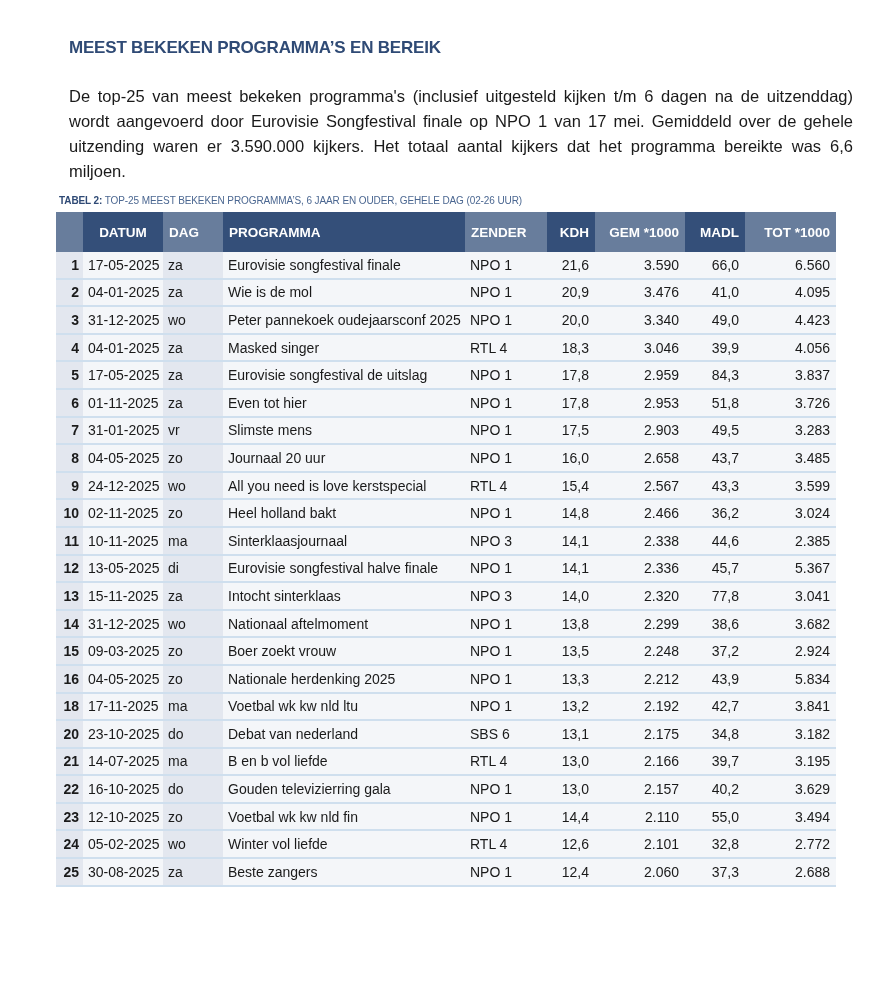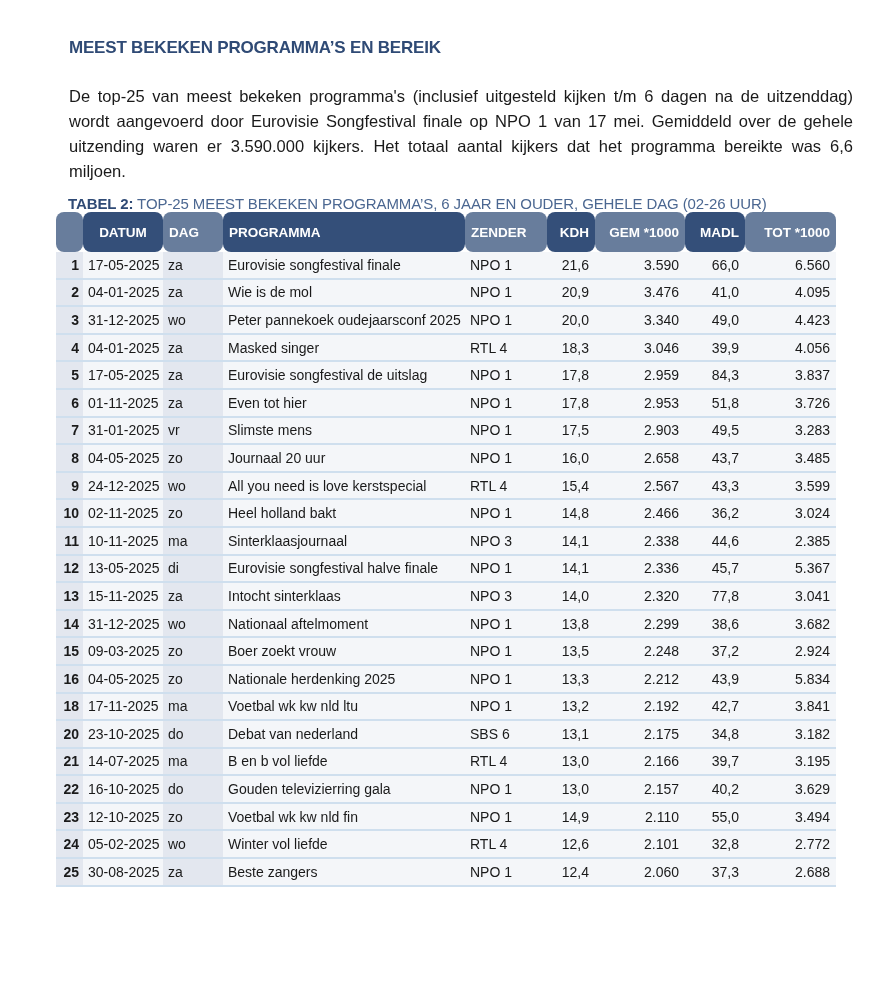--- a/index.html
+++ b/index.html
@@ -27,23 +27,23 @@
       top: 72px;
       width: 784px;
       font-size: 16.5px;
       line-height: 25px;
       text-align: justify;
       color: #1a1a1a;
       margin: 12px;
     }
     .caption {
       position: absolute;
-      left: 68px;
+      left: 59px;
       top: 195px;
-      font-size: 15px;
+      font-size: 10px;
       color: #4b6791;
       letter-spacing: -0.1px;
       margin: 0;
     }
     .caption b { color: #2f4a75; }
 
     table.data {
       position: absolute;
       left: 56px;
       top: 212px;
@@ -53,21 +53,20 @@
       font-size: 14px;
     }
     table.data th {
       height: 40px;
       color: #ffffff;
       font-weight: bold;
       font-size: 13.5px;
       padding: 0 6px;
       text-align: left;
       white-space: nowrap;
-      border-radius: 8px;
     }
     table.data th.dark { background: #344f79; }
     table.data th.light { background: #687d9c; }
     table.data th.num { text-align: right; }
     table.data th.center { text-align: center; }
 
     table.data td {
       height: 25.6px;
       padding: 0 5px;
       border-bottom: 2px solid #cfdfee;
@@ -334,21 +333,21 @@
         <td class="num">2.157</td>
         <td class="num">40,2</td>
         <td class="num">3.629</td>
       </tr>
       <tr>
         <td class="tint rank">23</td>
         <td>12-10-2025</td>
         <td class="tint">zo</td>
         <td>Voetbal wk kw nld fin</td>
         <td>NPO 1</td>
-        <td class="num">14,9</td>
+        <td class="num">14,4</td>
         <td class="num">2.110</td>
         <td class="num">55,0</td>
         <td class="num">3.494</td>
       </tr>
       <tr>
         <td class="tint rank">24</td>
         <td>05-02-2025</td>
         <td class="tint">wo</td>
         <td>Winter vol liefde</td>
         <td>RTL 4</td>

